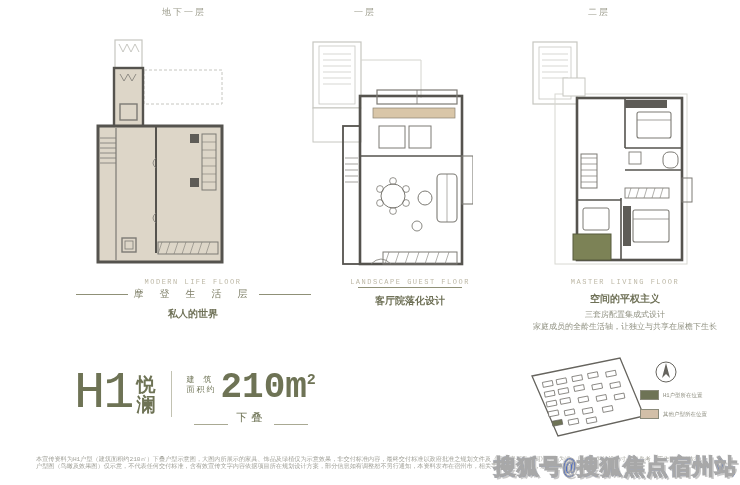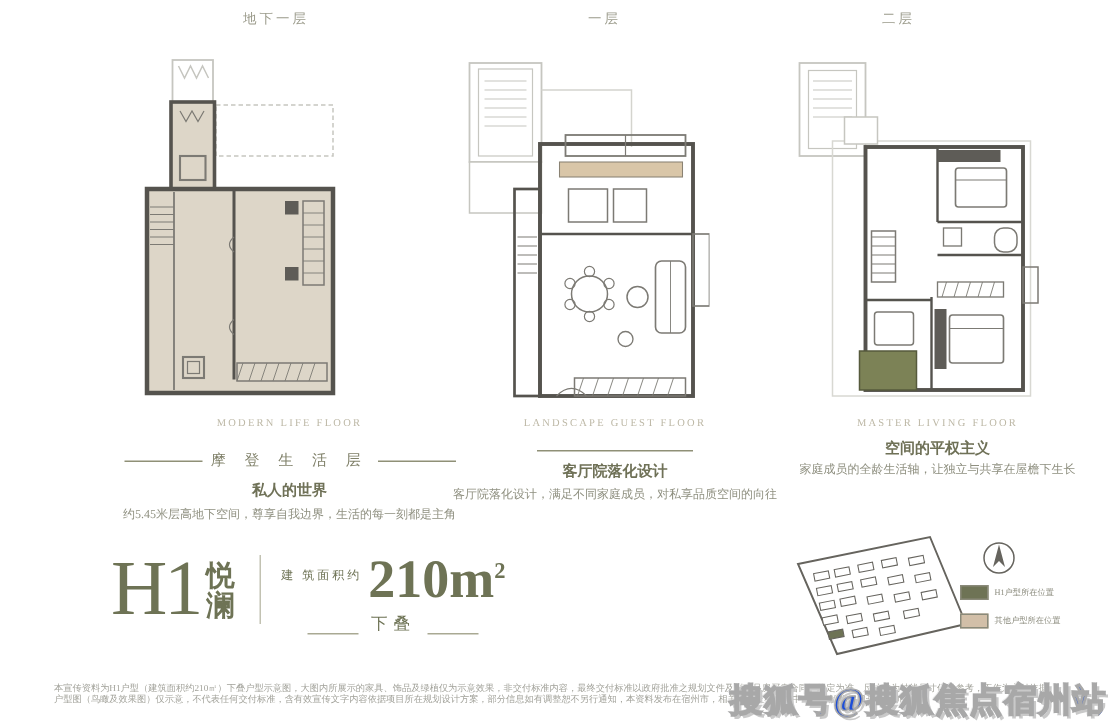--- a/index.html
+++ b/index.html
@@ -1,41 +1,41 @@
 <!DOCTYPE html>
 <html><head>
 <meta charset="utf-8">
 <style>
   html,body{margin:0;padding:0;background:#fff;}
   #stage{position:relative;width:740px;height:485px;background:#ffffff;overflow:hidden;
-         font-family:Liberation Serif, serif;border-radius:26px;}
+         font-family:Liberation Mono, monospace;border-radius:26px;}
 
   
   .floor-label{position:absolute;top:6px;font-size:9px;color:#9b9b8b;letter-spacing:2px;}
 
   
   .plan{position:absolute;top:38px;}
 
   
   .caption{position:absolute;width:230px;text-align:center;}
   .cap-en{font-size:7px;color:#bdb8a6;letter-spacing:1.5px;line-height:8px;}
-  .cap-cn-row{display:flex;align-items:center;justify-content:center;margin-top:14px;}
+  .cap-cn-row{display:flex;align-items:center;justify-content:center;margin-top:1px;}
   .cap-rule{flex:0 0 52px;height:1px;background:#8f9077;}
   .cap-cn{font-size:10px;color:#80816a;letter-spacing:5px;padding:0 6px;white-space:nowrap;}
   .cap-head{font-size:10px;font-weight:bold;color:#6f7157;margin-top:6px;}
   .cap-desc{font-size:8px;color:#8f9080;margin-top:4px;line-height:10px;white-space:nowrap;}
 
   
   #title-block{position:absolute;left:74px;top:363px;display:flex;align-items:center;color:#6e7355;}
   #h1-code{font-size:52px;line-height:56px;font-weight:500;letter-spacing:-2px;}
   #h1-name{display:flex;flex-direction:column;font-size:19px;line-height:20px;font-weight:bold;margin-left:4px;margin-top:4px;}
   #title-divider{width:1px;height:46px;background:#c2c2b2;margin:0 14px 0 16px;}
   .area-wrap{display:flex;flex-direction:column;}
   .area-top{display:flex;align-items:center;}
-  .area-prefix{display:flex;flex-direction:row;font-size:8px;line-height:10px;letter-spacing:2px;margin-right:4px;}
+  .area-prefix{display:flex;flex-direction:column;font-size:8px;line-height:10px;letter-spacing:2px;margin-right:4px;}
   #area-value{font-size:36px;line-height:36px;font-weight:bold;}
   #area-sup{font-size:15px;vertical-align:super;font-weight:bold;}
   .tag-row{display:flex;align-items:flex-end;justify-content:center;margin-top:4px;}
   .tag-rule{flex:0 0 34px;height:1px;background:#a9a993;}
   #tag-label{font-size:11px;letter-spacing:4px;padding:0 8px;color:#6e7355;}
 
   
   #siteplan{position:absolute;left:518px;top:352px;}
   .legend{position:absolute;left:640px;top:388px;}
   .legend-row{display:flex;align-items:center;margin-bottom:5px;}
@@ -55,21 +55,21 @@
   svg .beige{fill:#ddd6c8;}
   svg .lite{stroke:#c6c6c0;fill:#ffffff;}
   svg .thin{stroke:#7c7a74;fill:none;}
 </style>
 </head>
 <body>
 
 <div id="stage">
 
   <div class="floor-label" style="left:162px;">地下一层</div>
-  <div class="floor-label" style="left:392px;">一层</div>
+  <div class="floor-label" style="left:354px;">一层</div>
   <div class="floor-label" style="left:588px;">二层</div>
 
   <div class="plan" style="left:94px;">
     <svg width="132" height="230" viewBox="0 0 132 230">
 
       <rect x="21" y="2" width="27" height="60" class="lite" stroke-width="1.2"></rect>
       <path d="M25 6 l4 8 l4 -8 l4 8 l4 -8 l4 8" class="lite" stroke-width="1" fill="none"></path>
       <line x1="21" y1="50" x2="48" y2="50" class="lite" stroke-width="1"></line>
 
       <rect x="50" y="32" width="78" height="34" fill="none" stroke="#c6c6c0" stroke-width="1" stroke-dasharray="3,2"></rect>
@@ -248,36 +248,35 @@
   </div>
 
   <div class="caption" style="left:78px;top:278px;">
     <div class="cap-en">MODERN LIFE FLOOR</div>
     <div class="cap-cn-row">
       <div class="cap-rule"></div>
       <div class="cap-cn">摩 登 生 活 层</div>
       <div class="cap-rule"></div>
     </div>
     <div class="cap-head">私人的世界</div>
-    <div class="cap-desc">约5.45米层高地下空间，尊享自我边界，生活的每一刻都是主角</div>
   </div>
 
   <div class="caption" style="left:295px;top:278px;">
     <div class="cap-en">LANDSCAPE GUEST FLOOR</div>
     <div class="cap-cn-row">
       <div class="cap-rule"></div>
       <div class="cap-rule"></div>
     </div>
     <div class="cap-head">客厅院落化设计</div>
-    <div class="cap-desc">客厅院落化设计，满足不同家庭成员，对私享品质空间的向往</div>
   </div>
 
   <div class="caption" style="left:510px;top:278px;">
     <div class="cap-en">MASTER LIVING FLOOR</div>
     <div class="cap-head">空间的平权主义</div>
+    <div class="cap-desc">三套房配置集成式设计</div>
     <div class="cap-desc" style="margin-top:2px;">家庭成员的全龄生活轴，让独立与共享在屋檐下生长</div>
   </div>
 
   <div id="title-block">
     <div id="h1-code">H1</div>
     <div id="h1-name">
       <span>悦</span>
       <span>澜</span>
     </div>
     <div id="title-divider"></div>

